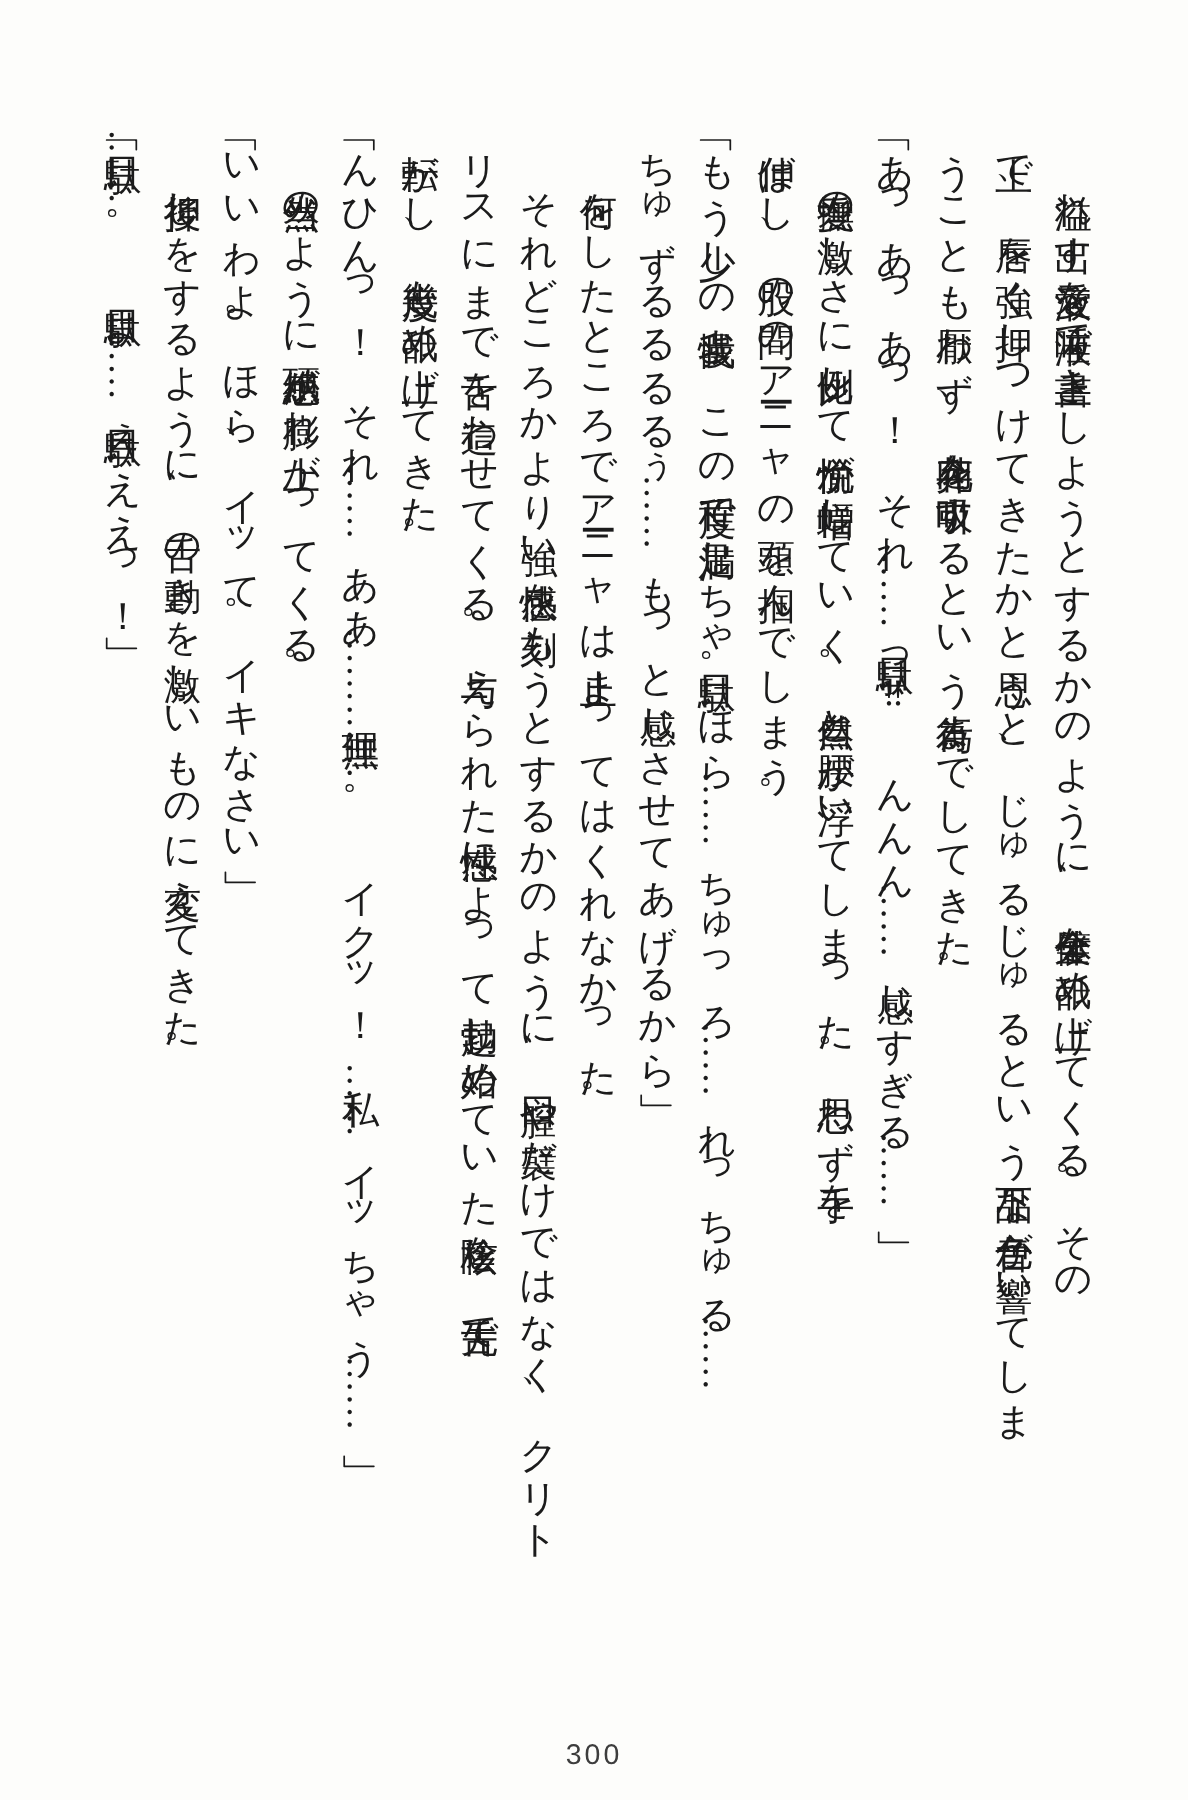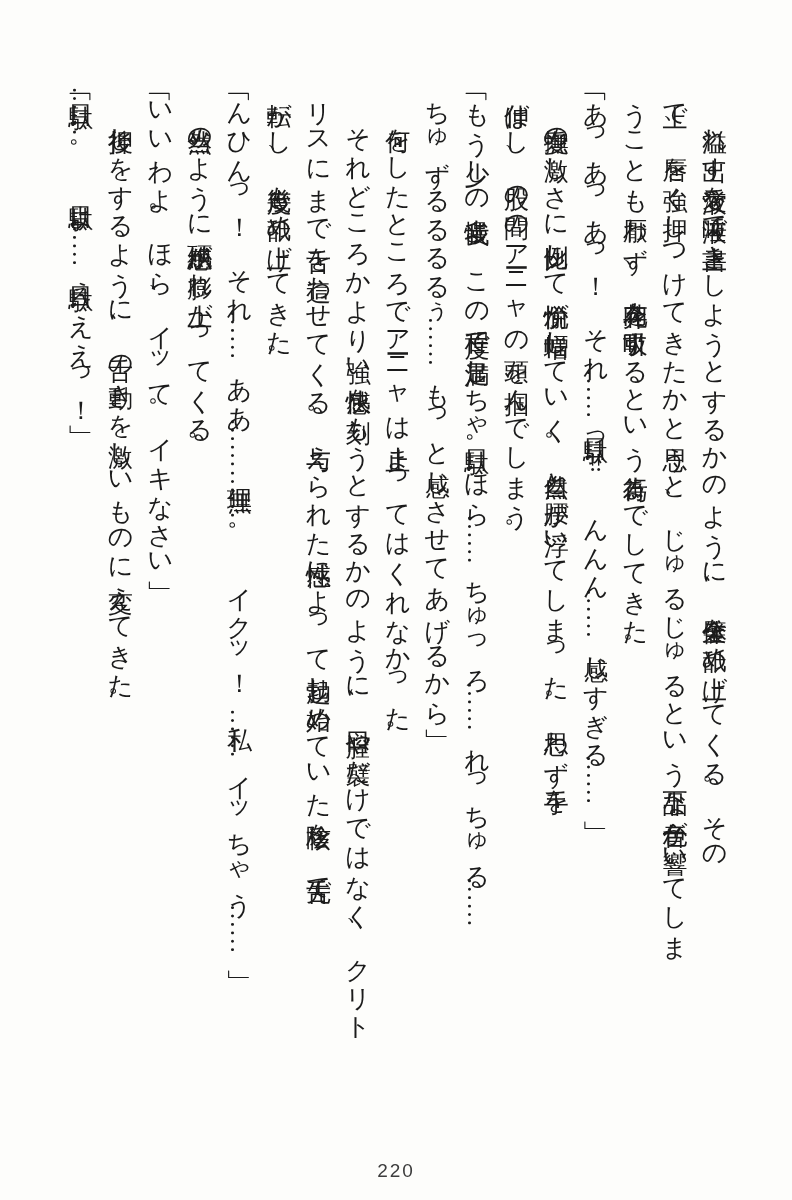--- a/index.html
+++ b/index.html
@@ -70,15 +70,15 @@
     <p class="indent">それどころかより強い快感を刻もうとするかのように、膣口や襞だけではなく、クリト</p>
     <p>リスにまで舌を這わせてくる。与えられた性感によって勃起し始めていた陰核を、舌先で</p>
     <p>転がし、幾度も舐め上げてきた。</p>
     <p>「んひんっ！　それ……ああ……無理……。　イクッ！　私……イッちゃう……」</p>
     <p class="indent">当然のように絶頂感が膨れ上がってくる。</p>
     <p>「いいわよ。ほら、イッて。イキなさい」</p>
     <p class="indent">後押しをするように、舌の動きを激しいものに変えてきた。</p>
     <p>「駄目……。　駄目よ……駄目ぇええっ！」</p>
   </div>
 
-  <div class="page-number">220</div>
+  <div class="page-number">300</div>
 
 </div>
 
 </body></html>

